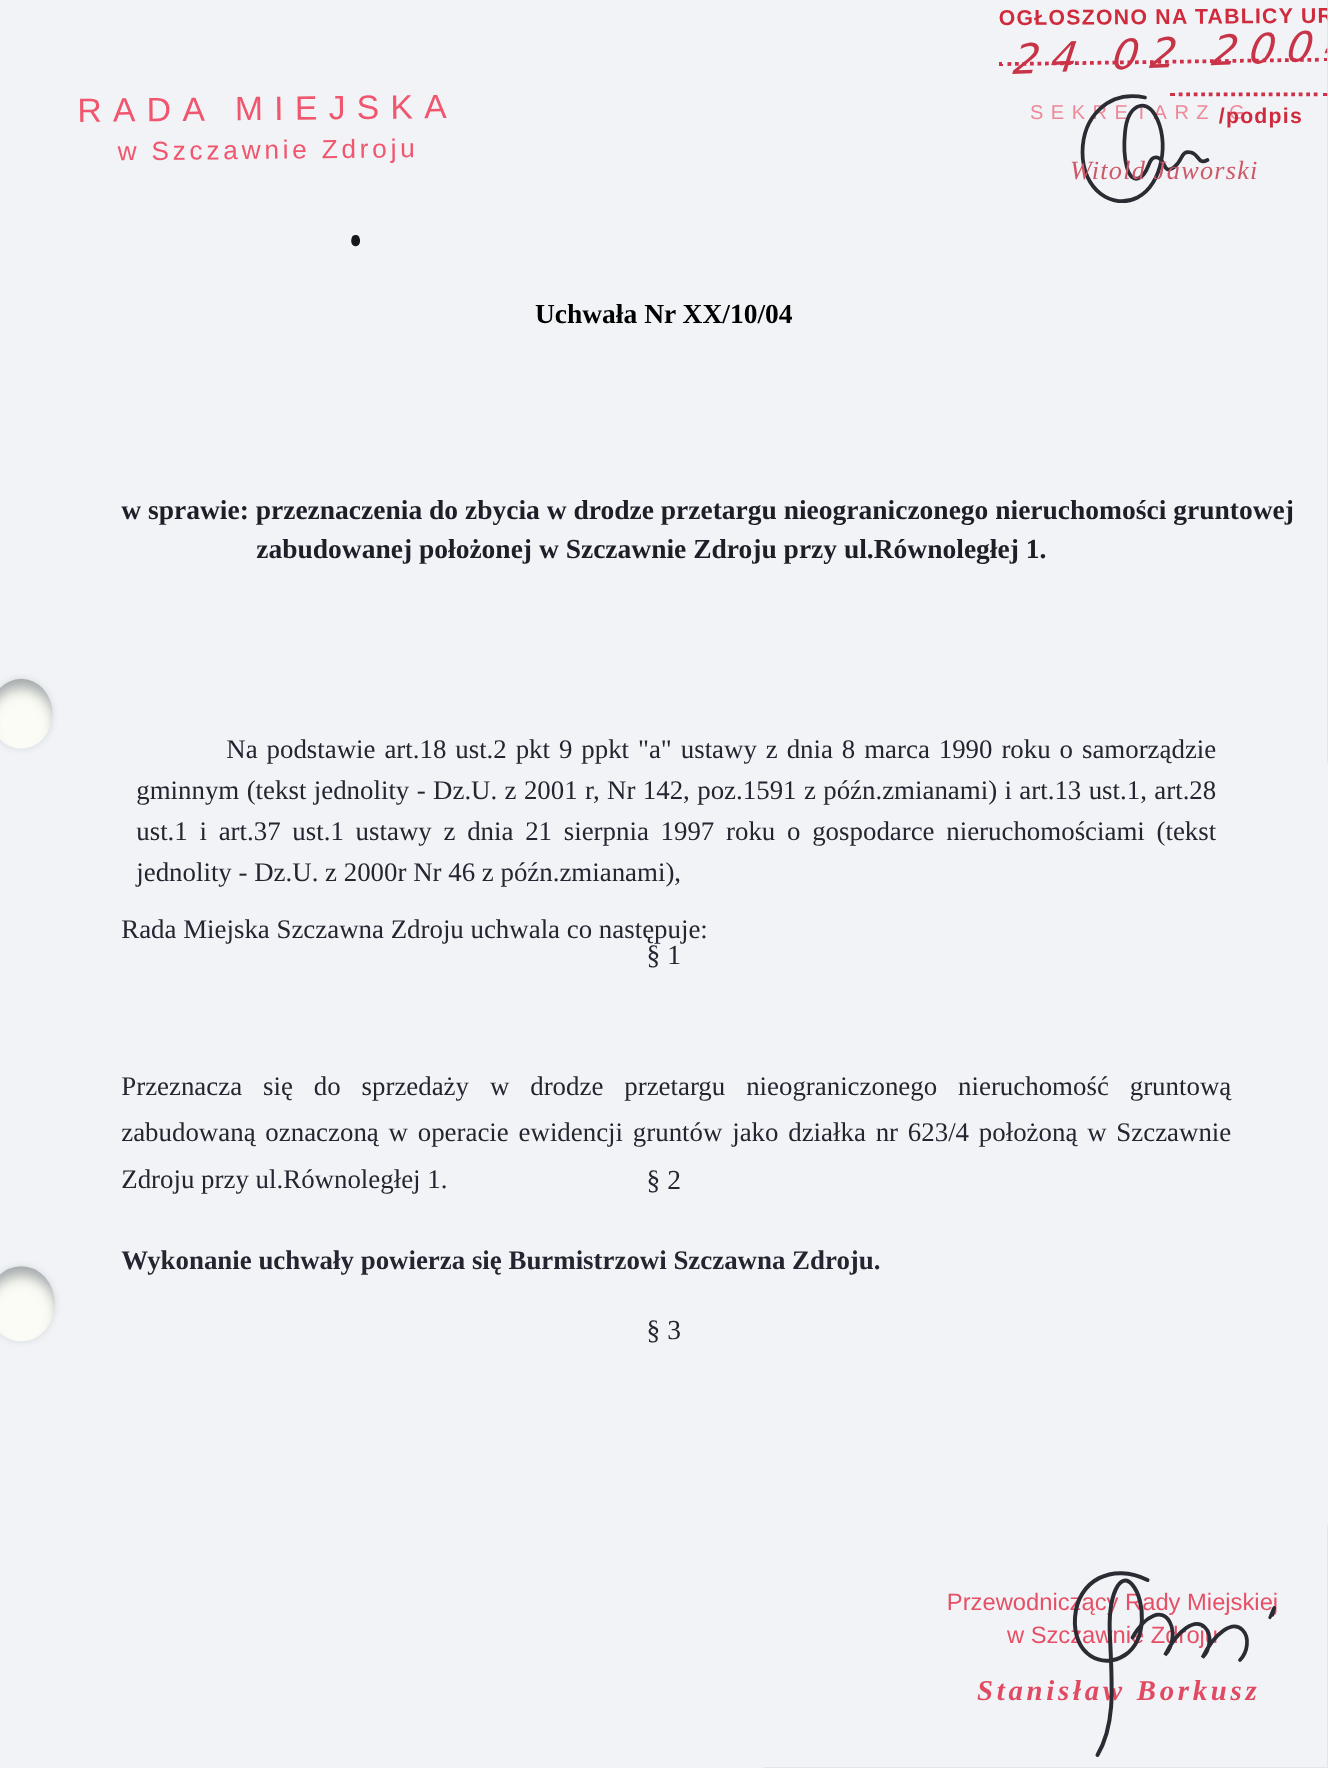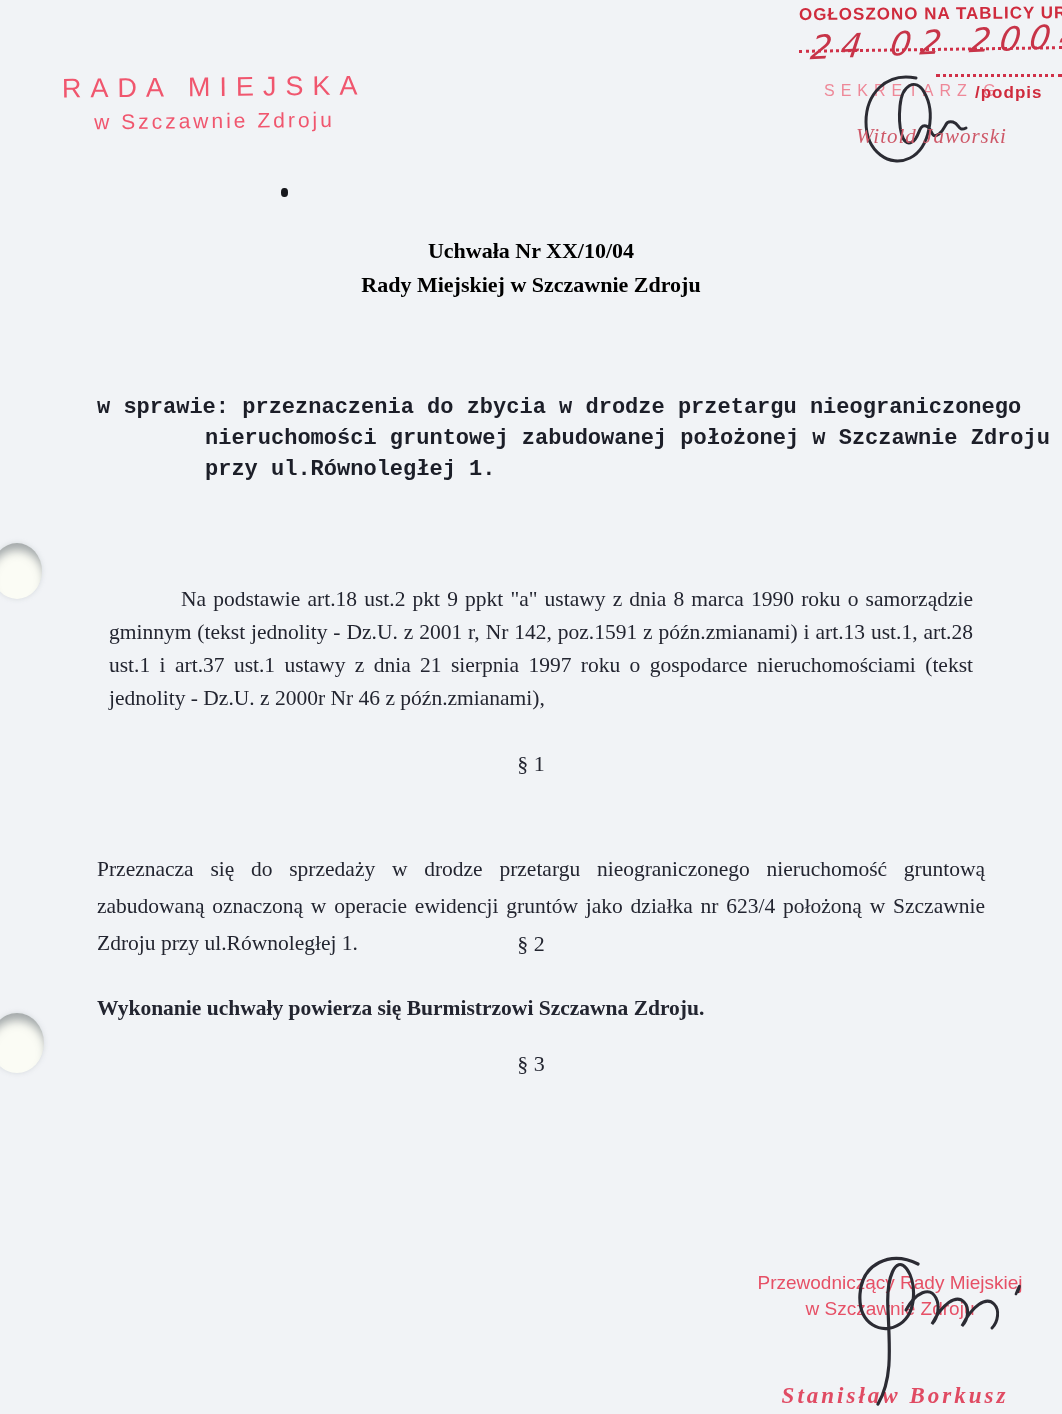--- a/index.html
+++ b/index.html
@@ -24,34 +24,34 @@
   .dotline2{position:absolute;left:936px;top:74px;width:126px;border-bottom:3px dotted #d03048;}
   .secretary-title{position:absolute;left:824px;top:82px;color:#ee8898;font-family:"Liberation Sans",sans-serif;font-size:16px;letter-spacing:6px;white-space:nowrap;}
   .podpis{position:absolute;left:975px;top:83px;color:#cf2b3d;font-family:"Liberation Sans",sans-serif;font-size:17px;font-weight:700;letter-spacing:1px;text-align:center;}
   .secretary-name{position:absolute;left:856px;top:124px;color:#ce5868;font-style:italic;font-size:21px;letter-spacing:1px;white-space:nowrap;}
   .sig-top{position:absolute;left:838px;top:70px;}
   
   .ink-dot{position:absolute;left:281px;top:188px;width:7px;height:9px;background:#17181d;border-radius:45%;}
   
   .doc-title{position:absolute;left:0;top:222px;width:1062px;text-align:center;font-weight:700;font-size:22px;line-height:34px;color:#000000;margin-top:12px;}
   
-  .subject{position:absolute;left:97px;top:392px;width:845px;font-weight:700;font-size:22px;line-height:31px;color:#1c1e28;padding-left:108px;text-indent:-108px;font-family:Liberation Mono, monospace;}
+  .subject{position:absolute;left:97px;top:392px;width:845px;font-weight:700;font-size:22px;line-height:31px;color:#1c1e28;padding-left:108px;text-indent:-108px;}
   
   .preamble-wrap{position:absolute;left:97px;top:571px;width:888px;font-size:21.5px;line-height:33px;}
   .preamble{margin:12px;text-align:justify;text-indent:72px;}
   .closing{margin:0;}
   .sec-mark{position:absolute;left:0;width:1062px;text-align:center;font-size:22px;color:#232530;}
   .sec-text{position:absolute;left:97px;width:888px;font-size:21.5px;line-height:37px;margin:0;}
   .just{text-align:justify;}
   .m1{top:751px;} .t1{top:811px;margin-top:40px;}
   .m2{top:931px;} .t2{top:990px;font-weight:bold;}
   .m3{top:1051px;} .t3{top:1104px;}
   
   .chairman{position:absolute;left:740px;top:1270px;width:300px;text-align:center;color:#e65066;font-family:"Liberation Sans",sans-serif;font-size:19px;line-height:26px;}
-  .chairman-name{position:absolute;left:755px;top:1340px;width:280px;text-align:center;color:#e04b63;font-style:italic;font-weight:700;font-size:23px;letter-spacing:3px;white-space:nowrap;margin-top:43px;}
+  .chairman-name{position:absolute;left:755px;top:1340px;width:280px;text-align:center;color:#e04b63;font-style:italic;font-weight:700;font-size:23px;letter-spacing:3px;white-space:nowrap;}
   .sig-bottom{position:absolute;left:818px;top:1248px;}
   
   .hole{position:absolute;border-radius:50%;background:#fbfcf5;box-shadow:inset 0 10px 10px -3px rgba(75,85,95,.5), 0 0 5px rgba(205,210,215,.8);}
   .hole1{left:-8px;top:543px;width:50px;height:56px;}
   .hole2{left:-10px;top:1013px;width:54px;height:60px;}
   svg{display:block;}
 </style>
 </head>
 <body>
 
@@ -78,27 +78,27 @@
     <svg width="170" height="108" viewBox="0 0 170 108" fill="none">
       <path d="M78 8 C 48 2, 28 24, 28 52 C 28 82, 52 98, 72 88 C 92 78, 98 42, 86 22 C 78 8, 64 14, 62 36 C 60 56, 64 78, 74 72 C 82 68, 80 54, 88 56 C 95 58, 92 70, 101 64 C 109 58, 106 50, 115 52 C 122 54, 120 62, 128 58" stroke="#2b2b33" stroke-width="3" stroke-linecap="round" fill="none"></path>
     </svg>
   </div>
   <div class="secretary-name">Witold Jaworski</div>
 
   <div class="ink-dot"></div>
 
   <div class="doc-title">
     <div>Uchwała Nr XX/10/04</div>
-    <div>Rady Miejskiej w Szczawnie Zdroju</div>
   </div>
 
   <div class="subject">w sprawie: przeznaczenia do zbycia w drodze przetargu nieograniczonego nieruchomości gruntowej zabudowanej położonej w Szczawnie Zdroju przy ul.Równoległej 1.</div>
 
   <div class="preamble-wrap">
     <p class="preamble">Na podstawie art.18 ust.2 pkt 9 ppkt "a" ustawy z dnia 8 marca 1990 roku o samorządzie gminnym (tekst jednolity - Dz.U. z 2001 r, Nr 142, poz.1591 z późn.zmianami) i art.13 ust.1, art.28 ust.1 i art.37 ust.1 ustawy z dnia 21 sierpnia 1997 roku o gospodarce nieruchomościami (tekst jednolity - Dz.U. z 2000r Nr 46 z późn.zmianami),</p>
+    <p class="closing">Rada Miejska Szczawna Zdroju uchwala co następuje:</p>
   </div>
 
   <div class="sec-mark m1">§ 1</div>
   <p class="sec-text t1 just">Przeznacza się do sprzedaży w drodze przetargu nieograniczonego nieruchomość gruntową zabudowaną oznaczoną w operacie ewidencji gruntów jako działka nr 623/4 położoną w Szczawnie Zdroju przy ul.Równoległej 1.</p>
 
   <div class="sec-mark m2">§ 2</div>
   <p class="sec-text t2">Wykonanie uchwały powierza się Burmistrzowi Szczawna Zdroju.</p>
 
   <div class="sec-mark m3">§ 3</div>
 

